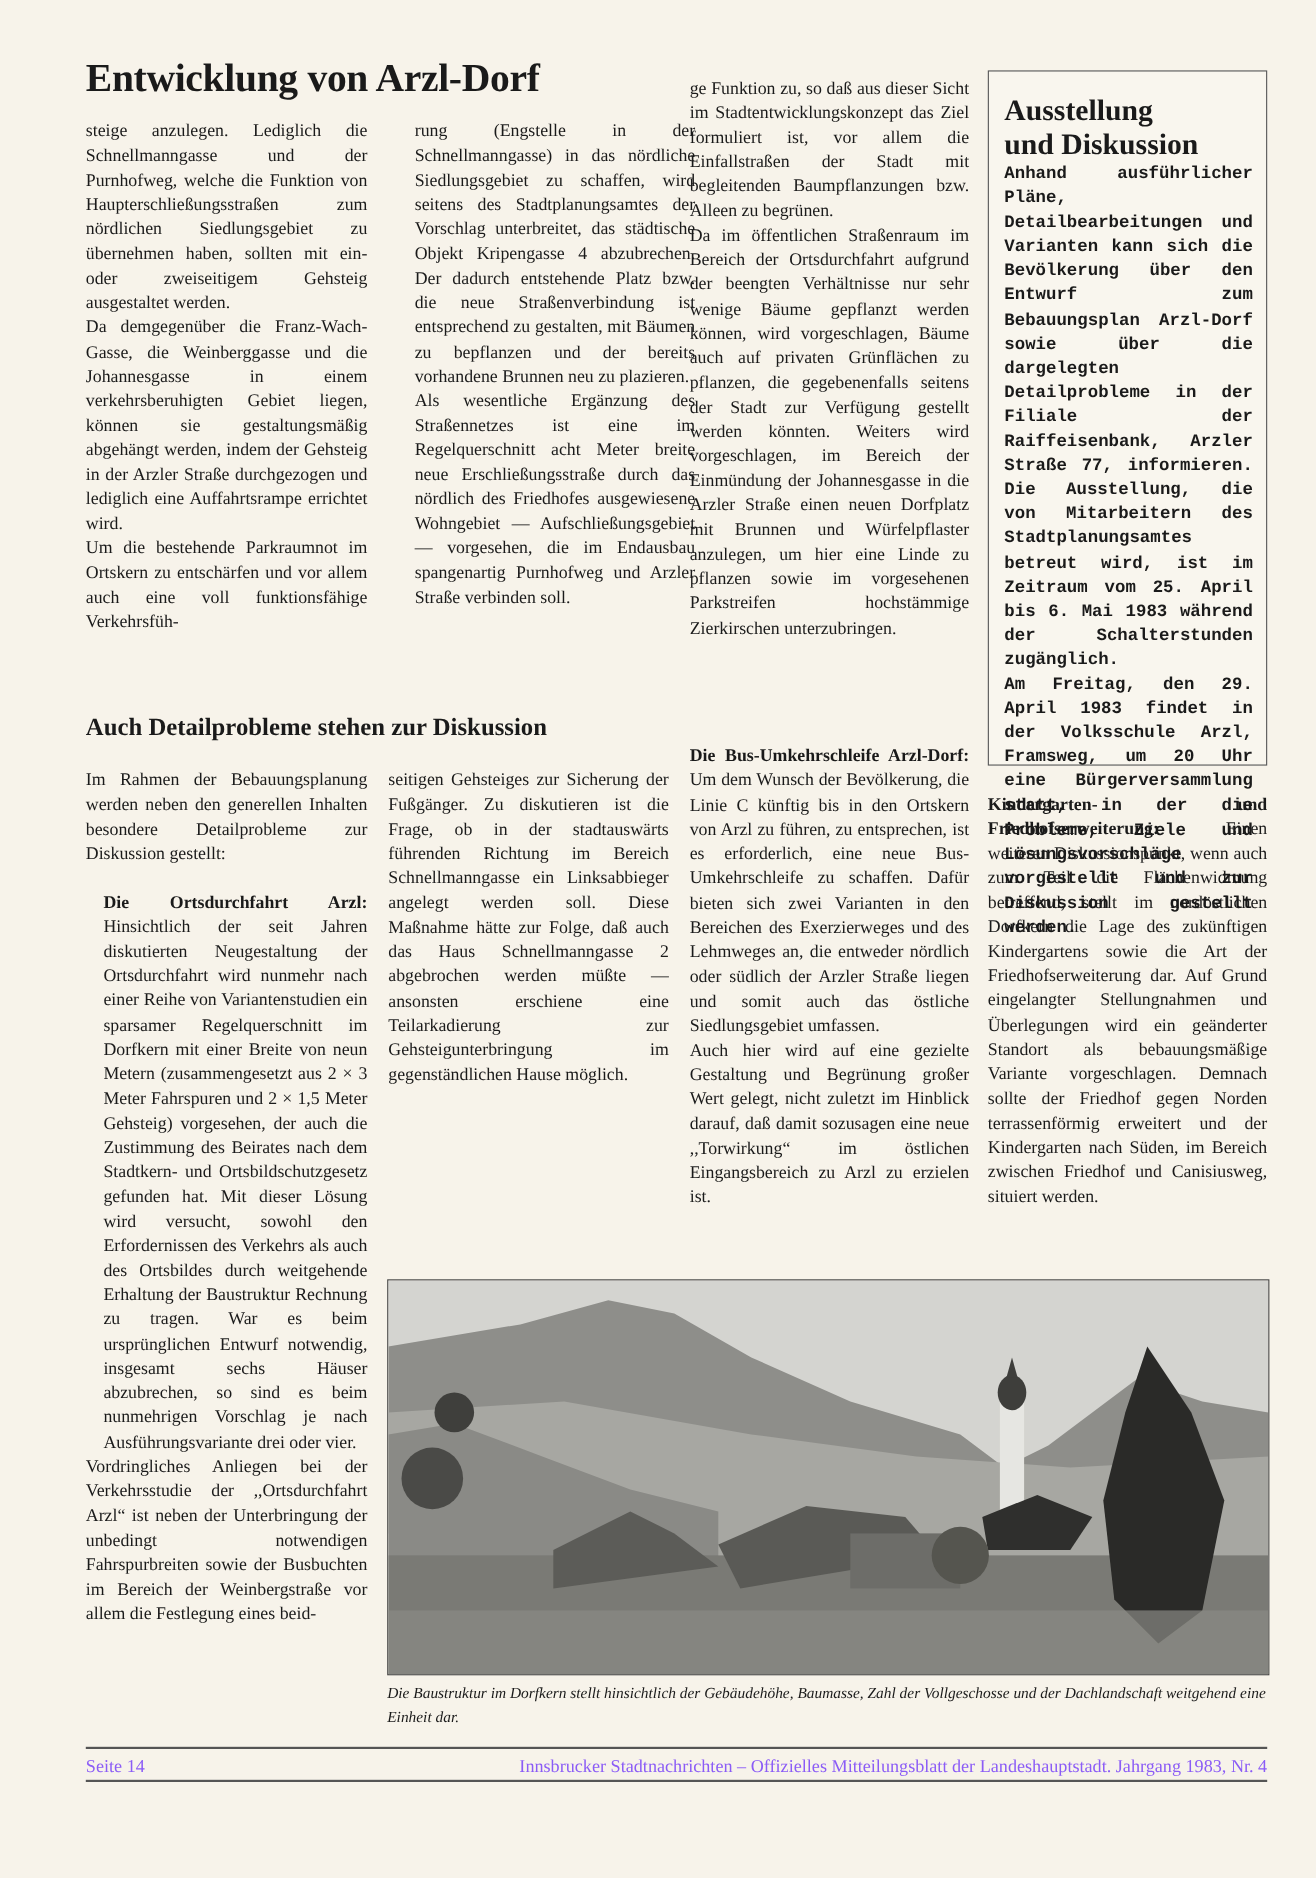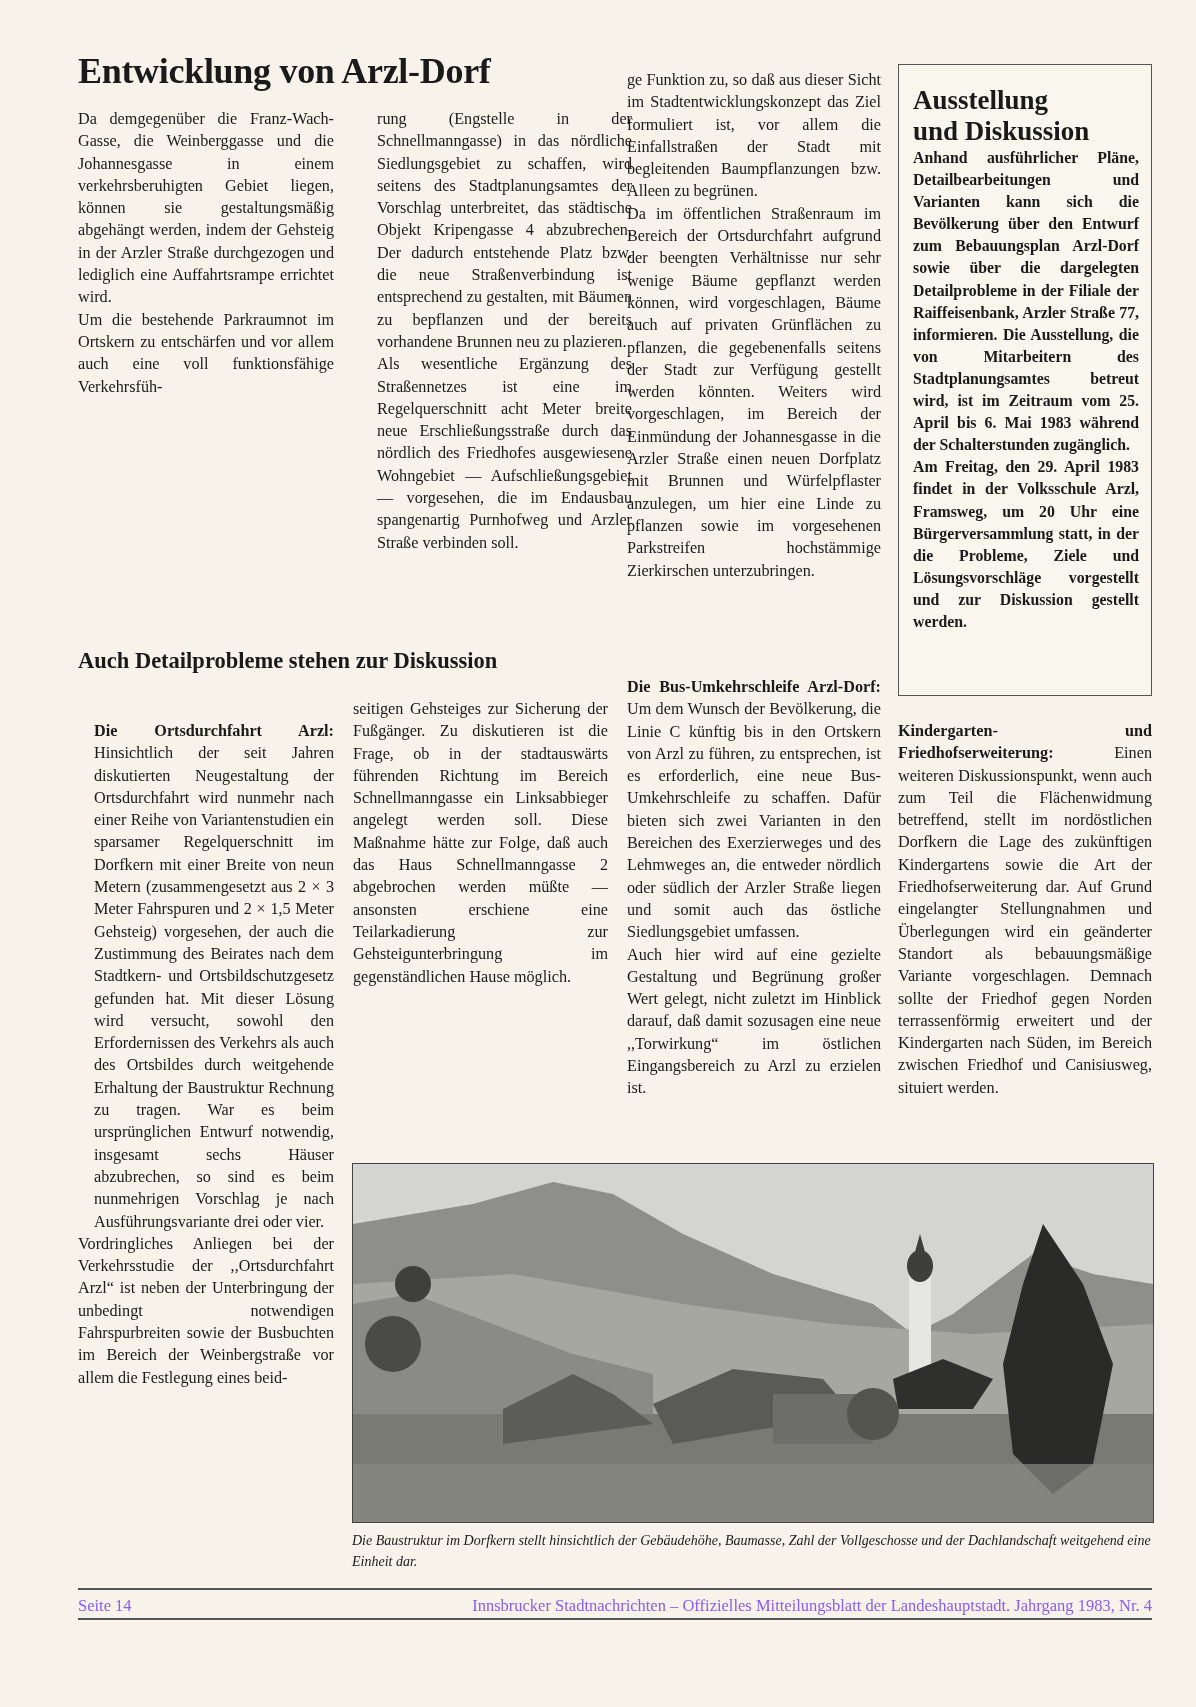--- a/index.html
+++ b/index.html
@@ -39,21 +39,21 @@
       box-sizing: border-box;
       background: #f9f6ee;
     }
     .box h2 {
       margin: 0; font-size: 27px; line-height: 31px; font-weight: bold;
     }
     .box .btext {
       font-size: 15.8px; line-height: 22.1px; font-weight: bold;
       text-align: justify;
     }
-    .box .btext p { margin: 0; }
+    .box .btext p { margin: 0; font-family: Liberation Mono, monospace; }
     .photo {
       left: 352px; top: 1163px; width: 800px; height: 358px;
       border: 1px solid #444;
       overflow: hidden;
       background: linear-gradient(#cfcfcb, #bdbdb8);
     }
     .caption {
       left: 352px; top: 1530px; width: 810px;
       font-style: italic; font-size: 14px; line-height: 21px;
     }
@@ -63,20 +63,21 @@
       font-size: 16.5px; display: flex; justify-content: space-between;
       color: #8b5cf6;
     }
   </style>
 </head>
 <body>
 
 <div class="abs title">Entwicklung von Arzl-Dorf</div>
 
 <div class="col" style="left:78px; top:108px; width:256px;">
+  <p>steige anzulegen. Lediglich die Schnellmanngasse und der Purnhofweg, welche die Funktion von Haupterschließungsstraßen zum nördlichen Siedlungsgebiet zu übernehmen haben, sollten mit ein- oder zweiseitigem Gehsteig ausgestaltet werden.</p>
   <p>Da demgegenüber die Franz-Wach-Gasse, die Weinberggasse und die Johannesgasse in einem verkehrsberuhigten Gebiet liegen, können sie gestaltungsmäßig abgehängt werden, indem der Gehsteig in der Arzler Straße durchgezogen und lediglich eine Auffahrtsrampe errichtet wird.</p>
   <p>Um die bestehende Parkraumnot im Ortskern zu entschärfen und vor allem auch eine voll funktionsfähige Verkehrsfüh-</p>
 </div>
 
 <div class="col" style="left:353px; top:108px; width:255px;margin-left:24px;">
   <p>rung (Engstelle in der Schnellmanngasse) in das nördliche Siedlungsgebiet zu schaffen, wird seitens des Stadtplanungsamtes der Vorschlag unterbreitet, das städtische Objekt Kripengasse 4 abzubrechen. Der dadurch entstehende Platz bzw. die neue Straßenverbindung ist entsprechend zu gestalten, mit Bäumen zu bepflanzen und der bereits vorhandene Brunnen neu zu plazieren.</p>
   <p>Als wesentliche Ergänzung des Straßennetzes ist eine im Regelquerschnitt acht Meter breite neue Erschließungsstraße durch das nördlich des Friedhofes ausgewiesene Wohngebiet — Aufschließungsgebiet — vorgesehen, die im Endausbau spangenartig Purnhofweg und Arzler Straße verbinden soll.</p>
 </div>
 
 <div class="col" style="left:627px; top:69px; width:254px;">
@@ -89,20 +90,21 @@
   <h2>und Diskussion</h2>
   <div class="btext">
     <p>Anhand ausführlicher Pläne, Detailbearbeitungen und Varianten kann sich die Bevölkerung über den Entwurf zum Bebauungsplan Arzl-Dorf sowie über die dargelegten Detailprobleme in der Filiale der Raiffeisenbank, Arzler Straße 77, informieren. Die Ausstellung, die von Mitarbeitern des Stadtplanungsamtes betreut wird, ist im Zeitraum vom 25. April bis 6. Mai 1983 während der Schalterstunden zugänglich.</p>
     <p>Am Freitag, den 29. April 1983 findet in der Volksschule Arzl, Framsweg, um 20 Uhr eine Bürgerversammlung statt, in der die Probleme, Ziele und Lösungsvorschläge vorgestellt und zur Diskussion gestellt werden.</p>
   </div>
 </div>
 
 <div class="abs subhead">Auch Detailprobleme stehen zur Diskussion</div>
 
 <div class="col" style="left:78px; top:698px; width:256px;">
+  <p>Im Rahmen der Bebauungsplanung werden neben den generellen Inhalten besondere Detailprobleme zur Diskussion gestellt:</p>
   <p class="gap"><b>Die Ortsdurchfahrt Arzl:</b><span> Hinsichtlich der seit Jahren diskutierten Neugestaltung der Ortsdurchfahrt wird nunmehr nach einer Reihe von Variantenstudien ein sparsamer Regelquerschnitt im Dorfkern mit einer Breite von neun Metern (zusammengesetzt aus 2 × 3 Meter Fahrspuren und 2 × 1,5 Meter Gehsteig) vorgesehen, der auch die Zustimmung des Beirates nach dem Stadtkern- und Ortsbildschutzgesetz gefunden hat. Mit dieser Lösung wird versucht, sowohl den Erfordernissen des Verkehrs als auch des Ortsbildes durch weitgehende Erhaltung der Baustruktur Rechnung zu tragen. War es beim ursprünglichen Entwurf notwendig, insgesamt sechs Häuser abzubrechen, so sind es beim nunmehrigen Vorschlag je nach Ausführungsvariante drei oder vier.</span></p>
   <p>Vordringliches Anliegen bei der Verkehrsstudie der ,,Ortsdurchfahrt Arzl“ ist neben der Unterbringung der unbedingt notwendigen Fahrspurbreiten sowie der Busbuchten im Bereich der Weinbergstraße vor allem die Festlegung eines beid-</p>
 </div>
 
 <div class="col" style="left:353px; top:698px; width:255px;">
   <p>seitigen Gehsteiges zur Sicherung der Fußgänger. Zu diskutieren ist die Frage, ob in der stadtauswärts führenden Richtung im Bereich Schnellmanngasse ein Linksabbieger angelegt werden soll. Diese Maßnahme hätte zur Folge, daß auch das Haus Schnellmanngasse 2 abgebrochen werden müßte — ansonsten erschiene eine Teilarkadierung zur Gehsteigunterbringung im gegenständlichen Hause möglich.</p>
 </div>
 
 <div class="col" style="left:627px; top:676px; width:254px;">
   <p><b>Die Bus-Umkehrschleife Arzl-Dorf:</b><span> Um dem Wunsch der Bevölkerung, die Linie C künftig bis in den Ortskern von Arzl zu führen, zu entsprechen, ist es erforderlich, eine neue Bus-Umkehrschleife zu schaffen. Dafür bieten sich zwei Varianten in den Bereichen des Exerzierweges und des Lehmweges an, die entweder nördlich oder südlich der Arzler Straße liegen und somit auch das östliche Siedlungsgebiet umfassen.</span></p>

